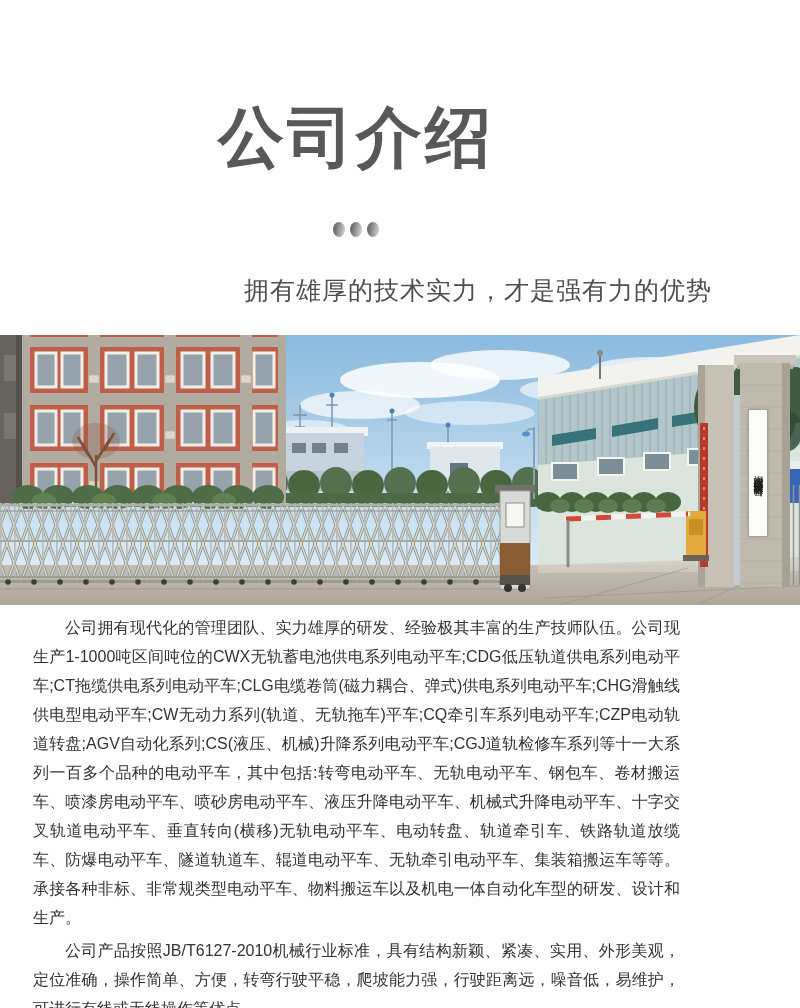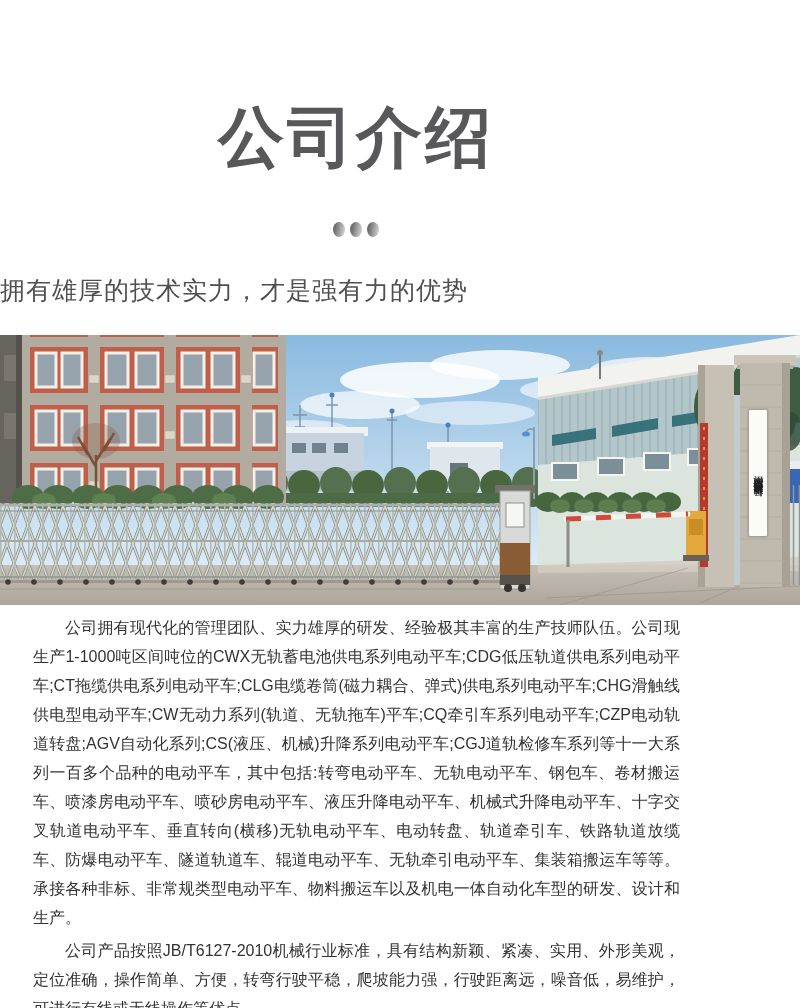--- a/index.html
+++ b/index.html
@@ -24,21 +24,21 @@
   }
 
   .dots { display: flex; justify-content: center; gap: 5px; margin-top: 50px; height: 15px; }
   .dot {
     width: 12px; height: 15px; border-radius: 50%;
     background: linear-gradient(100deg, #6e6e6e 20%, #c7c7c7 85%);
   }
 
   .subtitle {
     margin: 40px 0 0;
-    text-align: left;
+    text-align: right;
     font-size: 25px;
     line-height: 27px;
     font-weight: 400;
     letter-spacing: 1px;
     color: var(--c-subtitle, #4f4f4f);
   }
 
   .photo {
     position: relative;
     width: 800px; height: 270px;

